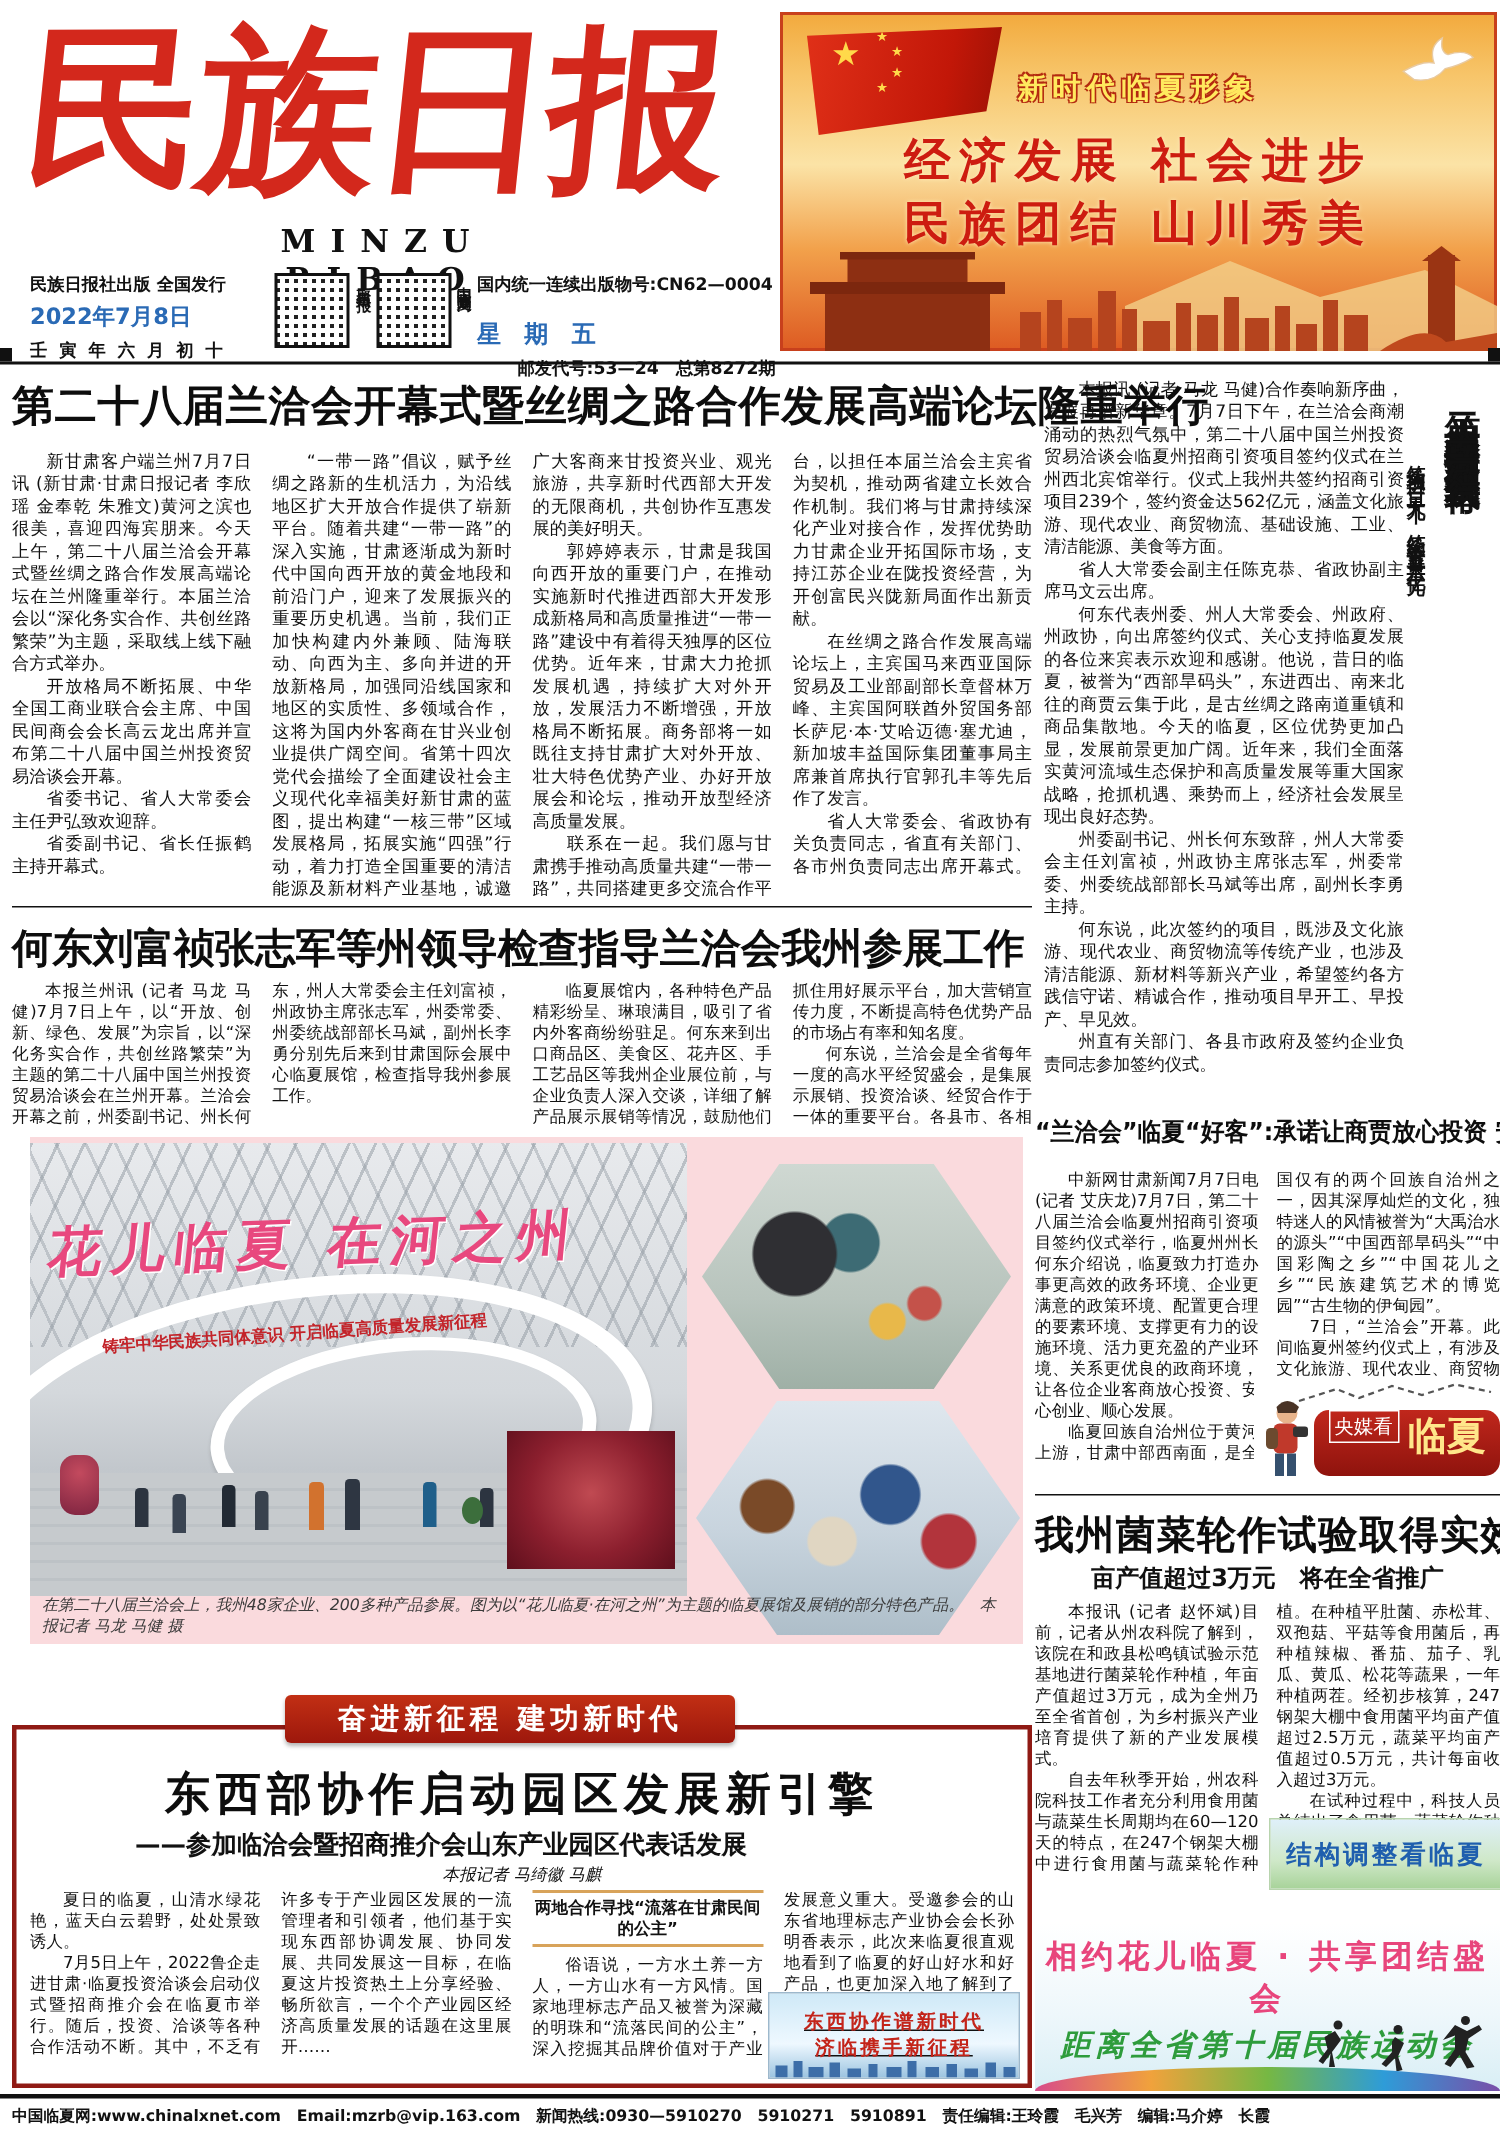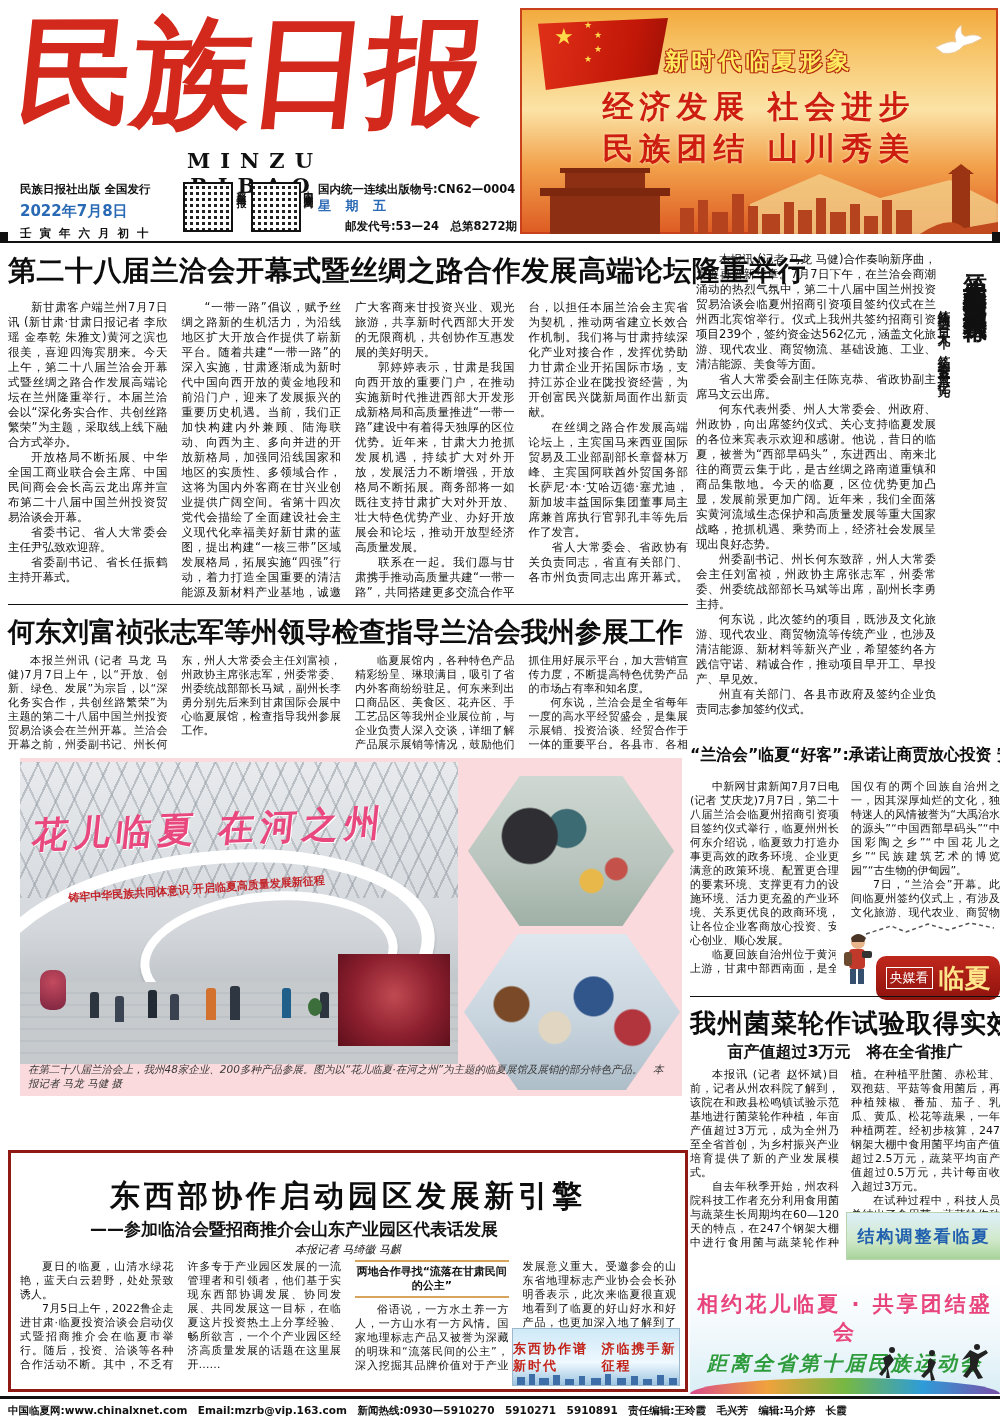--- a/index.html
+++ b/index.html
@@ -17,21 +17,21 @@
   .mh-blue{color:#2a6ab5;}
   .qr{width:48px;height:48px;background:
       repeating-linear-gradient(0deg,#111 0 3px,#fff 3px 6px),
       repeating-linear-gradient(90deg,#111 0 3px,#fff 3px 6px);
       background-blend-mode:screen;outline:2px solid #111;outline-offset:-1px;}
   .qr-cap{writing-mode:vertical-rl;font-size:10px;font-weight:bold;line-height:12px;letter-spacing:2px;}
   
   #banner{left:520px;top:8px;width:478px;height:226px;overflow:hidden;
           background:linear-gradient(180deg,#f2a93c 0%,#f7c468 18%,#fbe3a6 45%,#f2a14b 70%,#dd5a22 100%);
           box-shadow:inset 0 0 0 2px #c8401c;}
-  #banner .tagline{left:0;top:38px;width:100%;text-align:center;font-weight:bold;font-size:23px;
+  #banner .tagline{left:0;top:38px;width:100%;text-align:center;font-weight:bold;font-size:19px;
           color:#ffe95e;letter-spacing:4px;text-shadow:1px 1px 0 #b42a10,-1px -1px 0 #b42a10,1px -1px 0 #b42a10,-1px 1px 0 #b42a10;}
   #banner .big{width:100%;text-align:center;font-weight:bold;font-size:31px;letter-spacing:6px;
           color:#cd1c10;text-shadow:0 0 3px #ffe9b8;}
   .flag{left:18px;top:10px;width:130px;height:72px;
         background:linear-gradient(100deg,#e03018 0%,#c21708 70%,#9d1105 100%);
         clip-path:polygon(0 8%,100% 0,92% 78%,6% 100%);}
   .flag .star{position:absolute;color:#ffd94a;}
   .dove{right:14px;top:14px;width:56px;height:40px;}
   
   .hrule{background:#111;}
@@ -60,39 +60,39 @@
       font-size:11px;transform:rotate(-4deg);white-space:nowrap;}
   #photo-main .floor{position:absolute;left:0;bottom:0;width:100%;height:27%;
       background:repeating-linear-gradient(180deg,#c6cacd 0 10px,#bdc2c6 10px 12px);}
   .led{position:absolute;background:radial-gradient(circle at 50% 45%,#c04a52 0%,#8c1f2e 55%,#5e0f1c 100%);}
   .fig{position:absolute;border-radius:3px 3px 0 0;}
   .hex{position:absolute;clip-path:polygon(25% 0,75% 0,100% 50%,75% 100%,25% 100%,0 50%);}
   #caption-strip{left:0;bottom:4px;width:100%;height:30px;font-size:10.5px;font-style:italic;
       color:#3a3a3a;display:flex;align-items:center;padding:0 8px;box-sizing:border-box;}
   
   .badge-media{background:linear-gradient(180deg,#c0271c,#8f130d);border-radius:10px;color:#fff;
-      display:flex;align-items:center;justify-content:center;gap:6px;margin-top:16px;}
+      display:flex;align-items:flex-start;justify-content:center;gap:6px;}
   #green-banner{background:linear-gradient(180deg,#dff0fa 0%,#cfe8c8 60%,#a8d39a 100%);
       display:flex;align-items:center;justify-content:center;font-weight:bold;font-size:17px;
       color:#1f5fae;letter-spacing:2px;border:1px solid #b8d4ae;
       font-family:"DejaVu Serif","Liberation Serif",serif;}
   #countdown{background:linear-gradient(180deg,#ffffff 0%,#eef7fb 55%,#d8eef5 100%);overflow:hidden;}
   #countdown .l1{color:#e8457c;font-weight:bold;font-size:21px;letter-spacing:3px;text-align:center;}
   #countdown .l2{color:#2e9c3c;font-weight:bold;font-size:20px;letter-spacing:3px;text-align:center;font-style:italic;}
   #countdown .l3{color:#2e9c3c;font-weight:bold;font-size:20px;text-align:center;letter-spacing:4px;}
   #countdown .days{font-size:40px;color:#35b04a;vertical-align:-6px;padding:0 4px;}
   .track{position:absolute;left:0;bottom:0;width:100%;height:16px;border-radius:50% 50% 0 0/100% 100% 0 0;
       background:linear-gradient(90deg,#d84b8a,#f0a23c,#76b843,#2e9cd8,#7a4ea8);}
   
   #coop{left:8px;top:1150px;width:680px;height:242px;border:3px solid #8f1a14;box-sizing:border-box;}
   #ribbon{left:190px;top:1130px;width:300px;height:32px;border-radius:4px;
       background:linear-gradient(180deg,#c22f14,#9d170c);display:flex;align-items:center;justify-content:center;
       color:#fff;font-weight:bold;font-size:19px;letter-spacing:3px;box-shadow:0 2px 3px rgba(0,0,0,.3);}
   #coop-graphic{background:linear-gradient(180deg,#cfe9f7 0%,#eef8ff 60%,#9cc4e0 100%);
-      border:1px solid #9db8cc;display:flex;align-items:center;justify-content:center;}
+      border:1px solid #9db8cc;display:flex;flex-direction:column;align-items:center;justify-content:center;text-decoration:underline;}
   #coop-graphic div{color:#c3241a;font-weight:bold;font-size:13px;letter-spacing:2px;line-height:17px;
       font-family:"DejaVu Serif","Liberation Serif",serif;}
   
   #footer-line{left:0;top:1396px;width:1000px;height:3px;background:#111;}
   #footer{left:8px;top:1404px;width:990px;font-size:10.5px;font-weight:bold;white-space:nowrap;}
   .cmark{background:#111;}
 </style>
 </head>
 <body>
 
@@ -107,21 +107,21 @@
     <div class="mh-line" style="margin-top:5px;letter-spacing:2px;">壬 寅 年 六 月 初 十</div>
   </div>
 
   <div class="abs qr" style="left:184px;top:183px;"></div>
   <div class="abs qr-cap" style="left:235px;top:184px;height:48px;">聚焦日报</div>
   <div class="abs qr" style="left:252px;top:183px;"></div>
   <div class="abs qr-cap" style="left:302px;top:183px;height:50px;">中国临夏网</div>
 
   <div class="abs" style="left:318px;top:182px;width:185px;">
     <div class="mh-line">国内统一连续出版物号:CN62—0004</div>
-    <div class="mh-line mh-blue" style="font-size:13px;margin-top:0;letter-spacing:5px;">星 期 五</div>
+    <div class="mh-line mh-blue" style="font-size:16px;margin-top:16px;letter-spacing:5px;">星 期 五</div>
     <div class="mh-line" style="margin-top:4px;margin-left:27px;">邮发代号:53—24　总第8272期</div>
   </div>
 
   <div class="abs" id="banner">
     <div class="abs flag">
       <span class="star" style="left:16px;top:6px;font-size:22px;">★</span>
       <span class="star" style="left:46px;top:2px;font-size:9px;">★</span>
       <span class="star" style="left:56px;top:12px;font-size:9px;">★</span>
       <span class="star" style="left:56px;top:26px;font-size:9px;">★</span>
       <span class="star" style="left:46px;top:36px;font-size:9px;">★</span>
@@ -286,20 +286,23 @@
         <path d="M56 14 l6 4 -4 9 3 9 -4 1 -1 -9 -6 6 -3 -2 7 -8 0 -7 z"></path>
           <circle cx="58" cy="9" r="3"></circle>
         <path d="M96 6 l8 4 8 -4 2 3 -9 6 -2 9 6 10 -5 1 -5 -9 -6 8 -4 -2 7 -10 0 -9 -8 3 z"></path>
           <circle cx="103" cy="3" r="3"></circle>
       </g>
     </svg>
     <div class="track"></div>
   </div>
 
   <div class="abs" id="coop"></div>
+  <div class="abs" id="ribbon">
+    <span>奋进新征程  建功新时代</span>
+  </div>
   <div class="abs headline" style="left:8px;top:1176px;width:680px;font-size:30px;text-align:center;letter-spacing:4px;">东西部协作启动园区发展新引擎</div>
   <div class="abs" style="left:8px;top:1218px;width:572px;font-size:17px;font-weight:bold;text-align:center;">——参加临洽会暨招商推介会山东产业园区代表话发展</div>
   <div class="abs" style="left:8px;top:1242px;width:680px;font-size:11px;text-align:center;font-style:italic;">本报记者  马绮徽  马麒</div>
   <div class="abs art-body" style="left:20px;top:1260px;width:656px;height:124px;column-count:4;column-gap:14px;">
       <p>夏日的临夏，山清水绿花艳，蓝天白云碧野，处处景致诱人。</p>
       <p>7月5日上午，2022鲁企走进甘肃·临夏投资洽谈会启动仪式暨招商推介会在临夏市举行。随后，投资、洽谈等各种合作活动不断。其中，不乏有许多专于产业园区发展的一流管理者和引领者，他们基于实现东西部协调发展、协同发展、共同发展这一目标，在临夏这片投资热土上分享经验、畅所欲言，一个个产业园区经济高质量发展的话题在这里展开……</p>
       <p class="crosshead">两地合作寻找“流落在甘肃民间的公主”</p>
       <p>俗语说，一方水土养一方人，一方山水有一方风情。国家地理标志产品又被誉为深藏的明珠和“流落民间的公主”，深入挖掘其品牌价值对于产业发展意义重大。受邀参会的山东省地理标志产业协会会长孙明香表示，此次来临夏很直观地看到了临夏的好山好水和好产品，也更加深入地了解到了临夏这片投资的沃土，将和临夏的同仁共同寻找“流落在甘肃民间的公主”。</p>
     </div>
   <div class="abs" id="coop-graphic" style="left:512px;top:1328px;width:166px;height:56px;">

